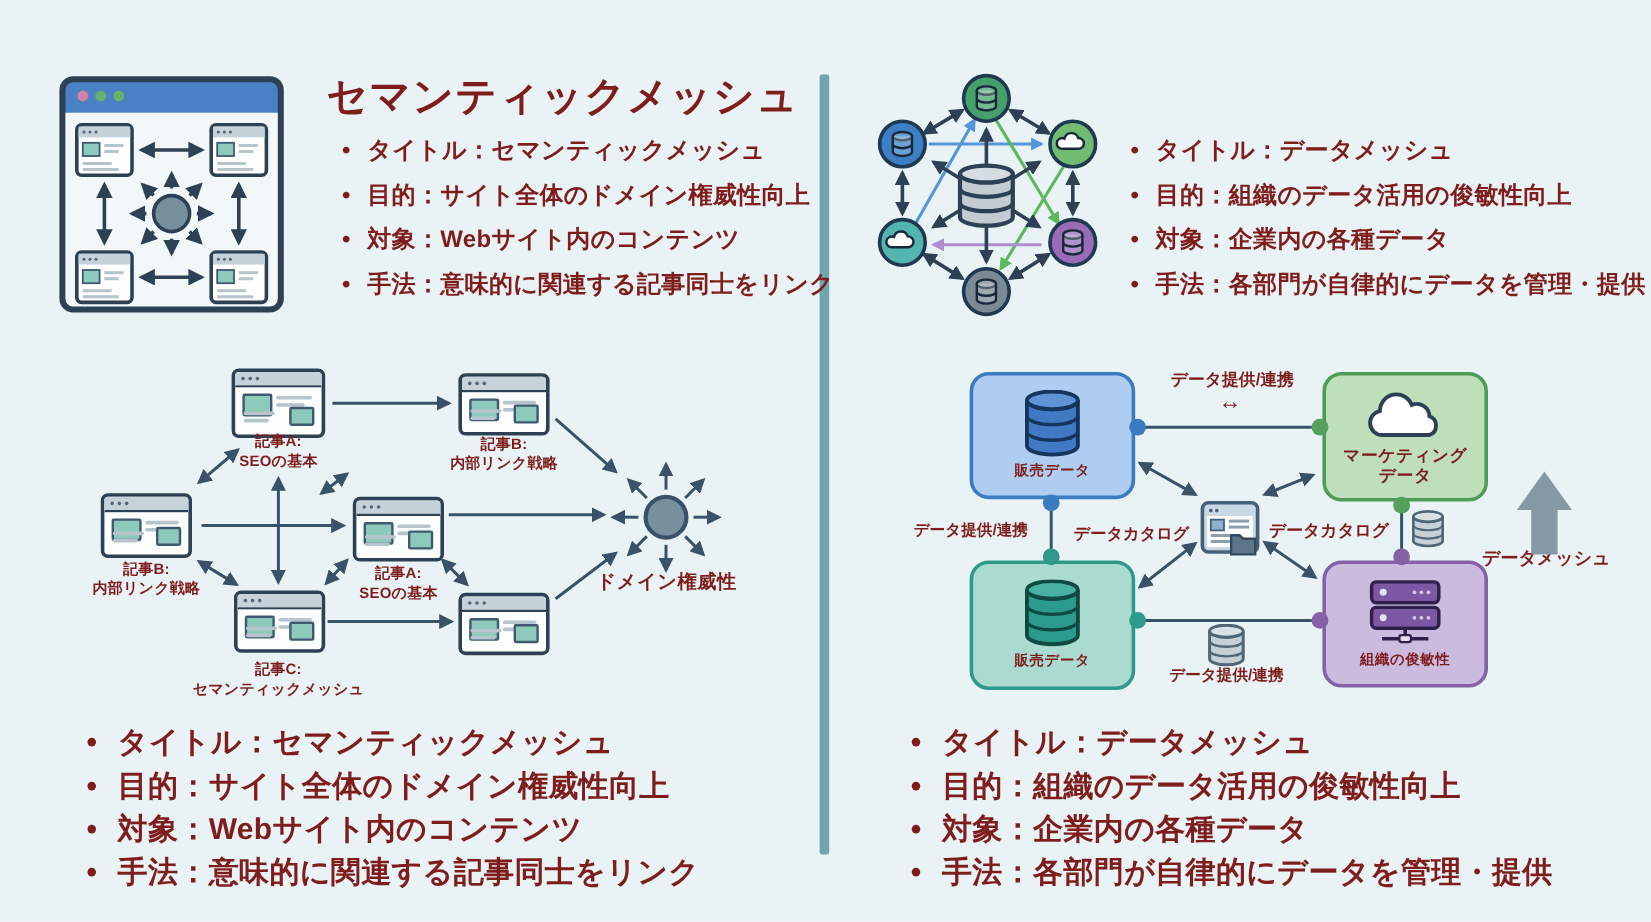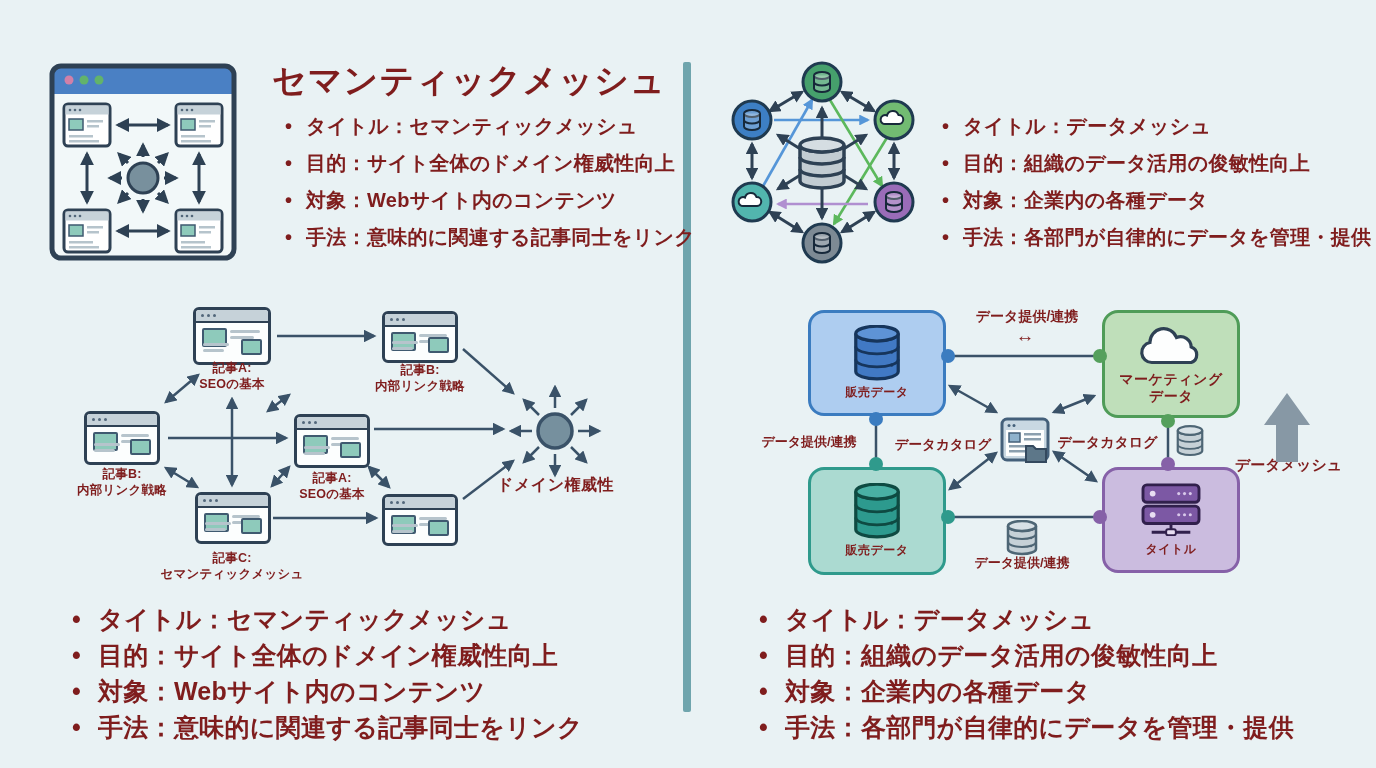--- a/index.html
+++ b/index.html
@@ -385,21 +385,21 @@
       <rect x="3" y="25" width="58" height="18" rx="4" fill="#7c58a4" stroke="#31204c" stroke-width="3"></rect>
       <circle cx="13" cy="12" r="3" fill="#e8def2"></circle>
         <circle cx="13" cy="34" r="3" fill="#e8def2"></circle>
       <circle cx="40" cy="12" r="1.6" fill="#d8c8ea"></circle>
         <circle cx="46" cy="12" r="1.6" fill="#d8c8ea"></circle>
         <circle cx="52" cy="12" r="1.6" fill="#d8c8ea"></circle>
       <circle cx="40" cy="34" r="1.6" fill="#d8c8ea"></circle>
         <circle cx="46" cy="34" r="1.6" fill="#d8c8ea"></circle>
         <circle cx="52" cy="34" r="1.6" fill="#d8c8ea"></circle>
     </svg>
-    <div class="dlabel">タイトル</div>
+    <div class="dlabel">組織の俊敏性</div>
   </div>
 
   <svg class="iconabs" style="left:1000px;top:417px" width="50" height="50" viewBox="0 0 50 50">
     <rect x="2" y="2" width="46" height="41" rx="5" fill="#c9d8e2" stroke="#44607a" stroke-width="3"></rect>
     <circle cx="9" cy="8.5" r="1.5" fill="#44607a"></circle>
       <circle cx="14" cy="8.5" r="1.5" fill="#44607a"></circle>
     <rect x="6" y="13" width="38" height="26" fill="#fdfefe"></rect>
     <rect x="9" y="16" width="11" height="9" fill="#8fb2cc" stroke="#44607a" stroke-width="1.5"></rect>
     <rect x="24" y="16" width="17" height="2.5" fill="#8b9fae"></rect>
     <rect x="24" y="21" width="17" height="2.5" fill="#8b9fae"></rect>

